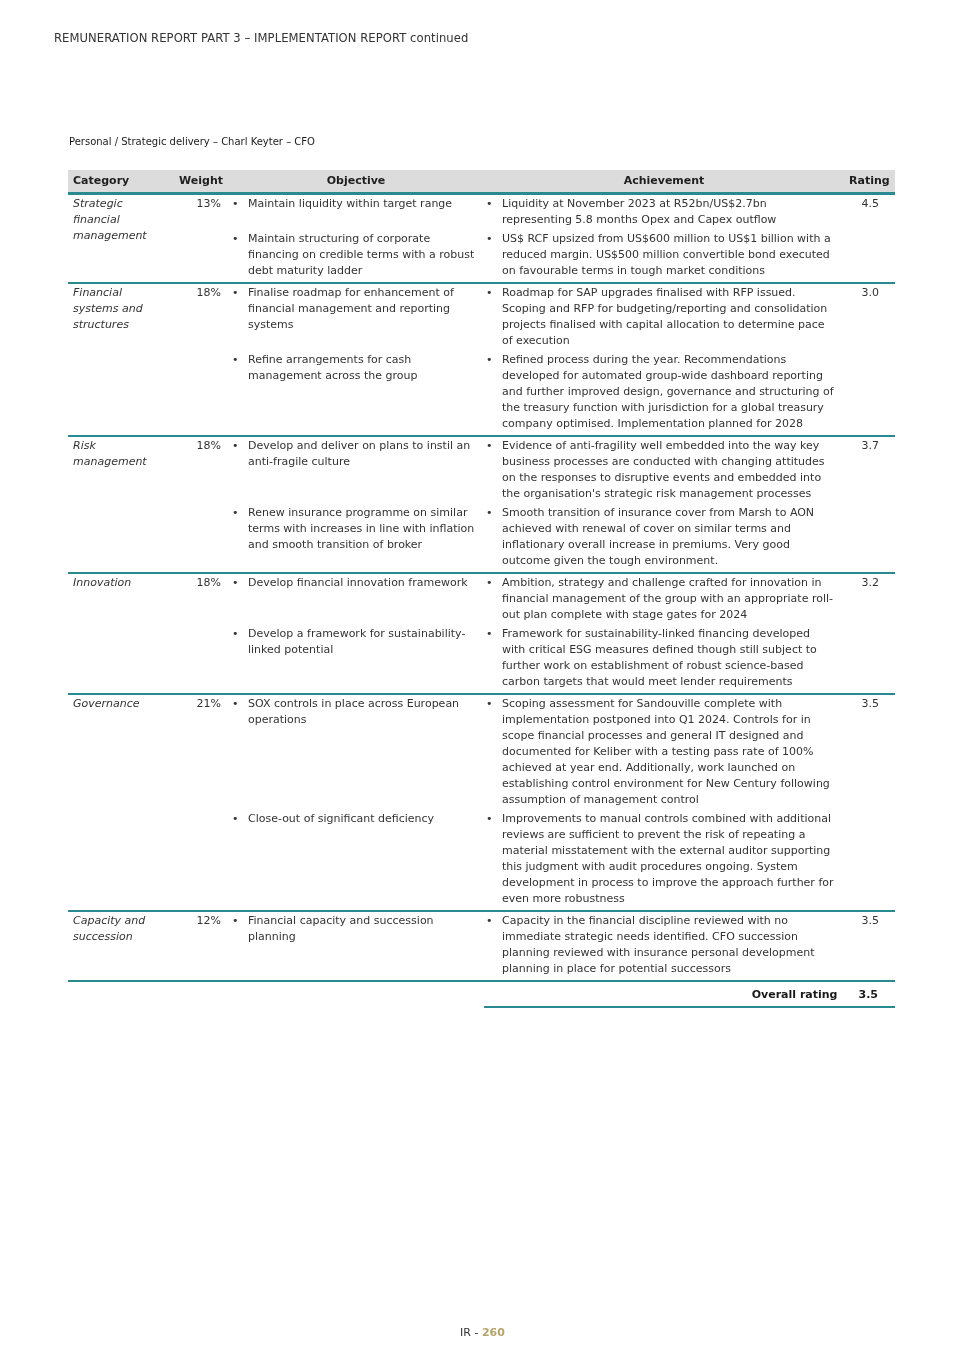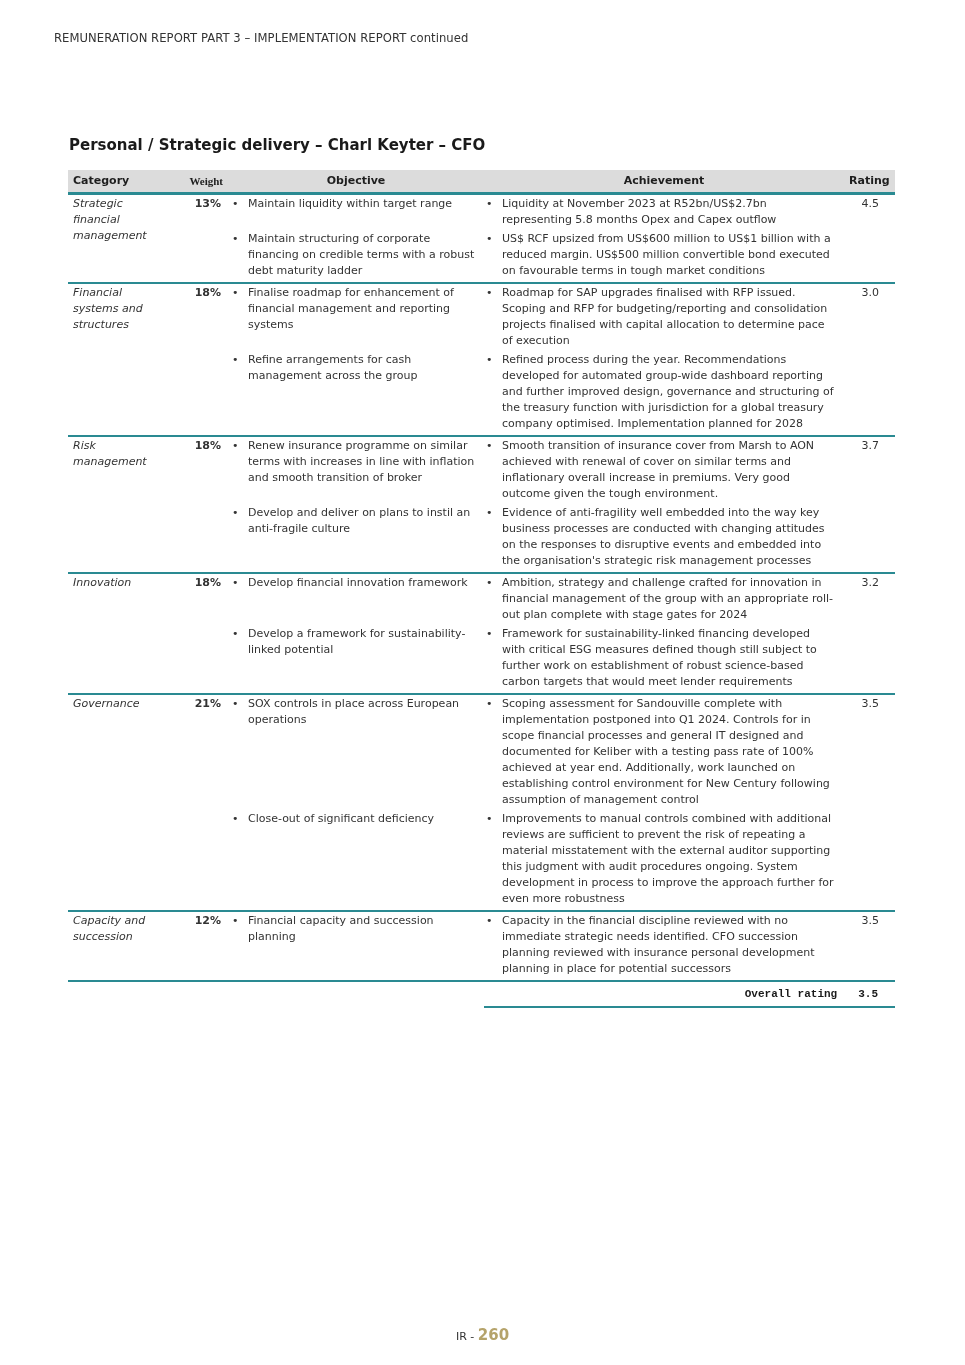--- a/index.html
+++ b/index.html
@@ -7,70 +7,70 @@
     width: 965px; height: 1365px; position: relative; overflow: hidden;
     font-family: "DejaVu Sans", "Liberation Sans", sans-serif;
     color: #2b2b2b;
   }
   .running-header {
     position: absolute; left: 54px; top: 31px;
     font-size: 11.6px; letter-spacing: 0.05px; color: #333;
   }
   .section-title {
     position: absolute; left: 69px; top: 136px;
-    font-size: 15px; font-weight: bold; color: #1a1a1a;
+    font-size: 10px; font-weight: normal; color: #1a1a1a;
   }
   .tbl {
     position: absolute; left: 68px; top: 170px; width: 827px;
     font-size: 11px; line-height: 16px; color: #333;
   }
   .thead {
     display: grid;
     grid-template-columns: 100px 60px 256px 360px 51px;
     background: #dcdcdc; height: 22px; align-items: center;
     font-weight: bold; color: #1e1e1e;
     border-bottom: 3px solid #2a8a92;
   }
   .thead div { padding: 0 5px; }
-  .th-weight { text-align: right; padding-right: 5px !important; font-family: Liberation Serif, serif; }
+  .th-weight { text-align: right; padding-right: 5px !important; }
   .th-objective, .th-achievement { text-align: center; }
   .th-rating { text-align: right; padding-right: 6px !important; }
 
   .row {
     display: grid;
     grid-template-columns: 100px 60px 256px 360px 51px;
     border-bottom: 2px solid #2a8a92;
     padding-top: 1px;
   }
   .cell-cat { padding: 0 5px; font-style: italic; }
-  .cell-weight { text-align: right; padding-right: 7px; font-weight: bold; }
+  .cell-weight { text-align: right; padding-right: 7px; }
   .cell-rating { text-align: right; padding-right: 16px; }
   .pairs { grid-column: 3 / span 2; display: flex; flex-direction: column; }
   .pair { display: grid; grid-template-columns: 256px 360px; padding-bottom: 3px; }
   .bullet { position: relative; padding-left: 18px; padding-right: 8px; }
   .bullet::before {
     content: "\2022"; position: absolute; left: 2px; top: 0; color: #333;
   }
   .obj.bullet { padding-left: 20px; }
   .obj.bullet::before { left: 4px; }
 
   .overall {
     position: absolute; left: 484px; width: 411px;
     border-bottom: 2px solid #2a8a92;
     height: 24px; display: flex; justify-content: flex-end; align-items: center;
-    font-size: 11px; font-weight: bold; color: #1a1a1a; font-family: Liberation Mono, monospace;
+    font-size: 11px; font-weight: bold; color: #1a1a1a;
   }
   .overall .lbl { margin-right: 21px; }
   .overall .val { margin-right: 17px; }
 
   .footer {
     position: absolute; left: 0; width: 965px; top: 1326px; text-align: center;
     font-size: 11px; color: #333;
   }
-  .footer .pg { color: #b5a36a; font-weight: bold; font-size: 15px; }
+  .footer .pg { color: #b5a36a; font-weight: bold; font-size: 11px; }
 </style>
 </head>
 <body>
 
 <div class="running-header">REMUNERATION REPORT PART 3 – IMPLEMENTATION REPORT continued</div>
 
 <div class="section-title">Personal / Strategic delivery – Charl Keyter – CFO</div>
 
 <div class="tbl" id="tbl">
   <div class="thead">
@@ -111,26 +111,26 @@
       </div>
     </div>
     <div class="cell-rating">3.0</div>
   </div>
 
   <div class="row">
     <div class="cell-cat">Risk management</div>
     <div class="cell-weight">18%</div>
     <div class="pairs">
       <div class="pair">
+        <div class="obj bullet">Develop and deliver on plans to instil an anti-fragile culture</div>
+        <div class="ach bullet">Evidence of anti-fragility well embedded into the way key business processes are conducted with changing attitudes on the responses to disruptive events and embedded into the organisation's strategic risk management processes</div>
+      </div>
+      <div class="pair">
         <div class="obj bullet">Renew insurance programme on similar terms with increases in line with inflation and smooth transition of broker</div>
         <div class="ach bullet">Smooth transition of insurance cover from Marsh to AON achieved with renewal of cover on similar terms and inflationary overall increase in premiums. Very good outcome given the tough environment.</div>
-      </div>
-      <div class="pair">
-        <div class="obj bullet">Develop and deliver on plans to instil an anti-fragile culture</div>
-        <div class="ach bullet">Evidence of anti-fragility well embedded into the way key business processes are conducted with changing attitudes on the responses to disruptive events and embedded into the organisation's strategic risk management processes</div>
       </div>
     </div>
     <div class="cell-rating">3.7</div>
   </div>
 
   <div class="row">
     <div class="cell-cat">Innovation</div>
     <div class="cell-weight">18%</div>
     <div class="pairs">
       <div class="pair">

